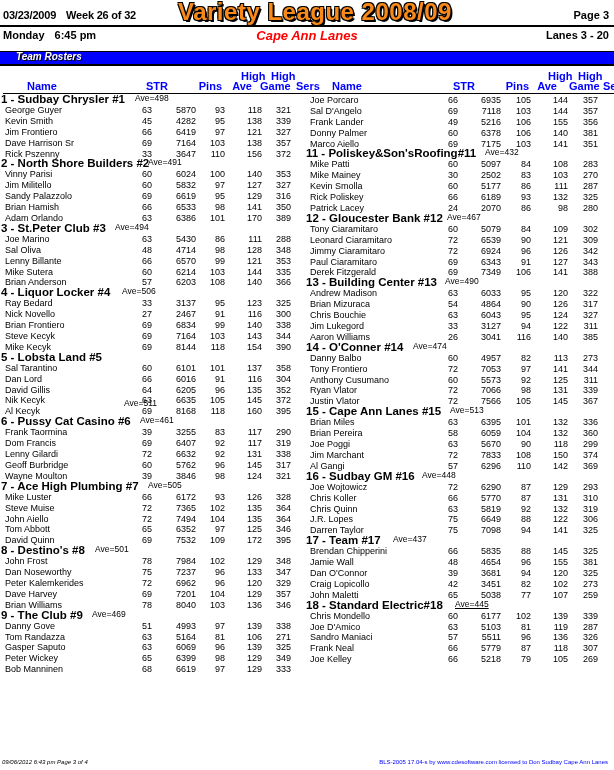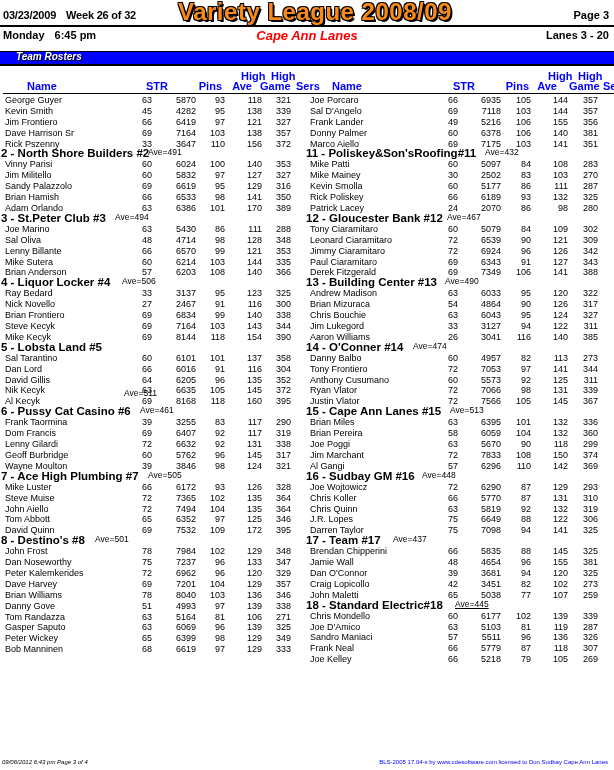--- a/index.html
+++ b/index.html
@@ -76,20 +76,24 @@
     <span class="h name ul">Name</span>
     <span class="h ul" style="left:122px;width:32px;">STR</span>
     <span class="h ul" style="left:162px;width:36px;text-align:right;">Pins</span>
     <span class="h ul" style="left:204px;width:24px;text-align:right;">Ave</span>
     <span class="h" style="left:241px;bottom:13px;">High</span>
     <span class="h ul" style="left:236px;width:32px;">Game</span>
     <span class="h" style="left:271px;bottom:13px;">High</span>
     <span class="h ul" style="left:272px;width:25px;">Sers</span>
   </div>
   <div id="left-body">
+      <div class="team">
+        <span class="tname">1 - Sudbay Chrysler #1</span>
+        <span class="tave" style="left: 135px;">Ave=498</span>
+      </div>
       <div class="row">
         <span class="n">George Guyer</span>
         <span class="c" style="right: 148px;">63</span>
         <span class="c" style="right: 104px;">5870</span>
         <span class="c" style="right: 75px;">93</span>
         <span class="c" style="right: 38px;">118</span>
         <span class="c" style="right: 9px;">321</span>
       </div>
       <div class="row">
         <span class="n">Kevin Smith</span>
@@ -423,20 +427,24 @@
         <span class="c" style="right: 38px;">129</span>
         <span class="c" style="right: 9px;">357</span>
       </div>
       <div class="row">
         <span class="n">Brian Williams</span>
         <span class="c" style="right: 148px;">78</span>
         <span class="c" style="right: 104px;">8040</span>
         <span class="c" style="right: 75px;">103</span>
         <span class="c" style="right: 38px;">136</span>
         <span class="c" style="right: 9px;">346</span>
+      </div>
+      <div class="team">
+        <span class="tname">9 - The Club #9</span>
+        <span class="tave" style="left: 92px;">Ave=469</span>
       </div>
       <div class="row">
         <span class="n">Danny Gove</span>
         <span class="c" style="right: 148px;">51</span>
         <span class="c" style="right: 104px;">4993</span>
         <span class="c" style="right: 75px;">97</span>
         <span class="c" style="right: 38px;">139</span>
         <span class="c" style="right: 9px;">338</span>
       </div>
       <div class="row">

